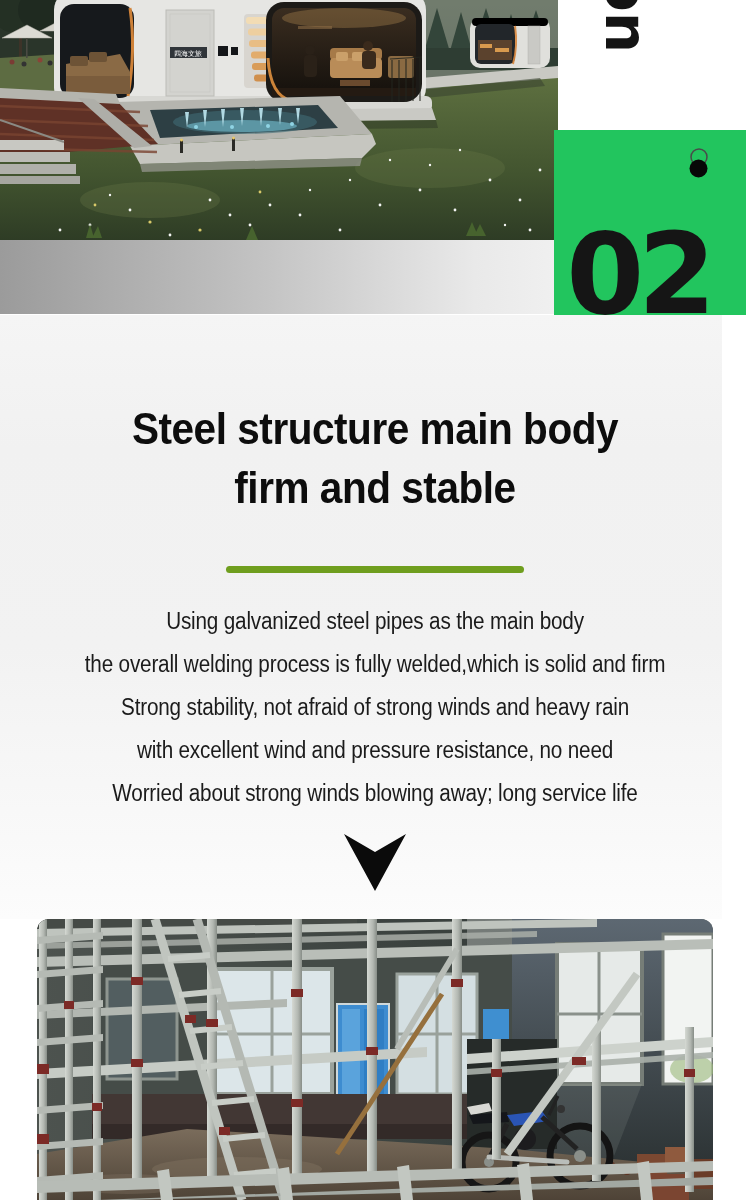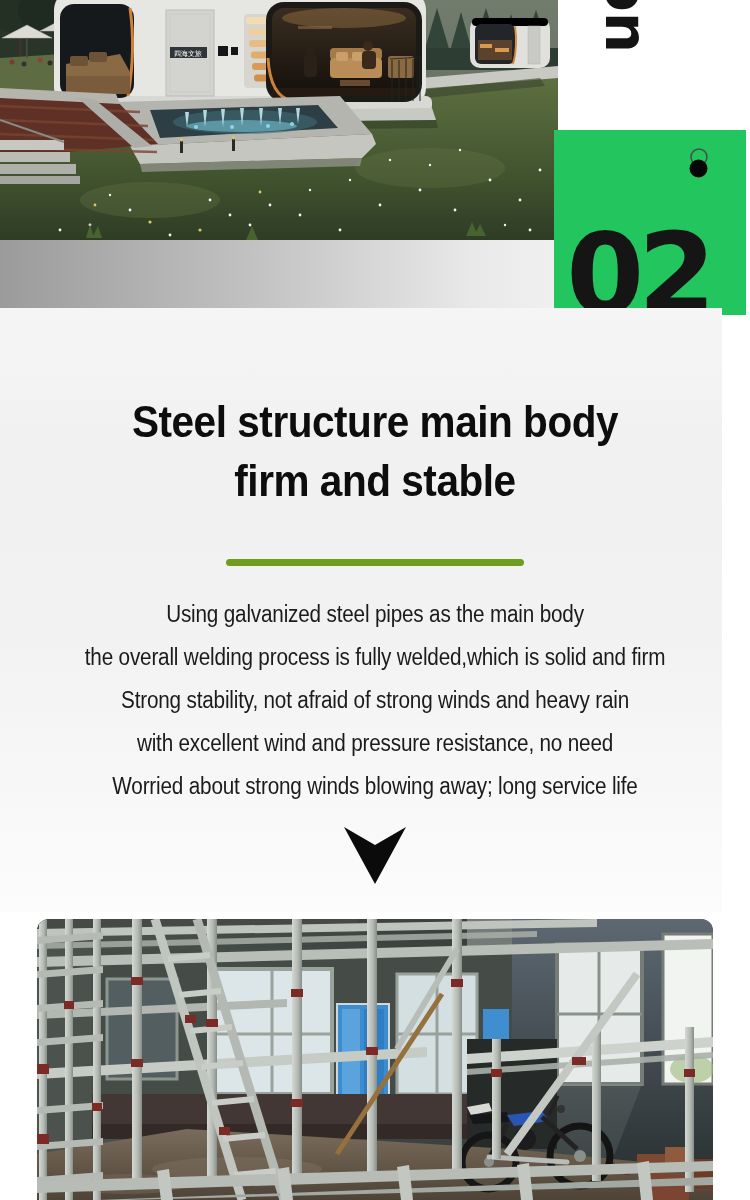--- a/index.html
+++ b/index.html
@@ -10,21 +10,21 @@
   .hero-photo{position:absolute;top:0;left:0;width:558px;height:240px;overflow:hidden;}
   .vertical-word{position:absolute;left:592px;top:-28px;writing-mode:vertical-rl;
         font-family:"DejaVu Sans",sans-serif;font-weight:bold;font-size:58px;line-height:1.15;color:#141414;}
   .gradient-bar{position:absolute;top:240px;left:0;width:558px;height:74px;
         background:linear-gradient(90deg,#9b9b9b 0%,#c4c4c4 48%,#e9e9e9 85%,#f0f0f0 100%);}
   .side-panel{position:absolute;top:130px;left:554px;width:192px;height:185px;background:#22c55e;text-decoration:underline;}
   .dot-icon{position:absolute;left:130px;top:15px;}
   .num{position:absolute;right:36px;top:88px;font-family:"DejaVu Sans",sans-serif;
         font-weight:bold;font-size:112px;line-height:1;letter-spacing:-6px;color:#151515;}
   
-  .mid{position:absolute;top:308px;left:0;width:722px;height:604px;
+  .mid{position:absolute;top:315px;left:0;width:722px;height:604px;
         background:linear-gradient(180deg,#f5f5f5 0%,#f1f1f1 22%,#f2f2f2 55%,#f8f8f8 82%,#fcfcfc 100%);}
   .title{position:absolute;top:84px;left:0;width:750px;margin:0;text-align:center;
         font-size:45px;font-weight:bold;line-height:59px;letter-spacing:-0.5px;color:#0d0d0d;
         transform:scaleX(0.9);transform-origin:center top;}
   .divider{position:absolute;top:251px;left:226px;width:298px;height:7px;border-radius:4px;background:#6f9e1e;}
   .desc{position:absolute;top:285px;left:0;width:750px;text-align:center;
         font-size:23px;line-height:43px;color:#1b1b1b;letter-spacing:-0.2px;
         transform:scaleX(0.9);transform-origin:center top;}
   .down-arrow{position:absolute;top:519px;left:344px;}
   

